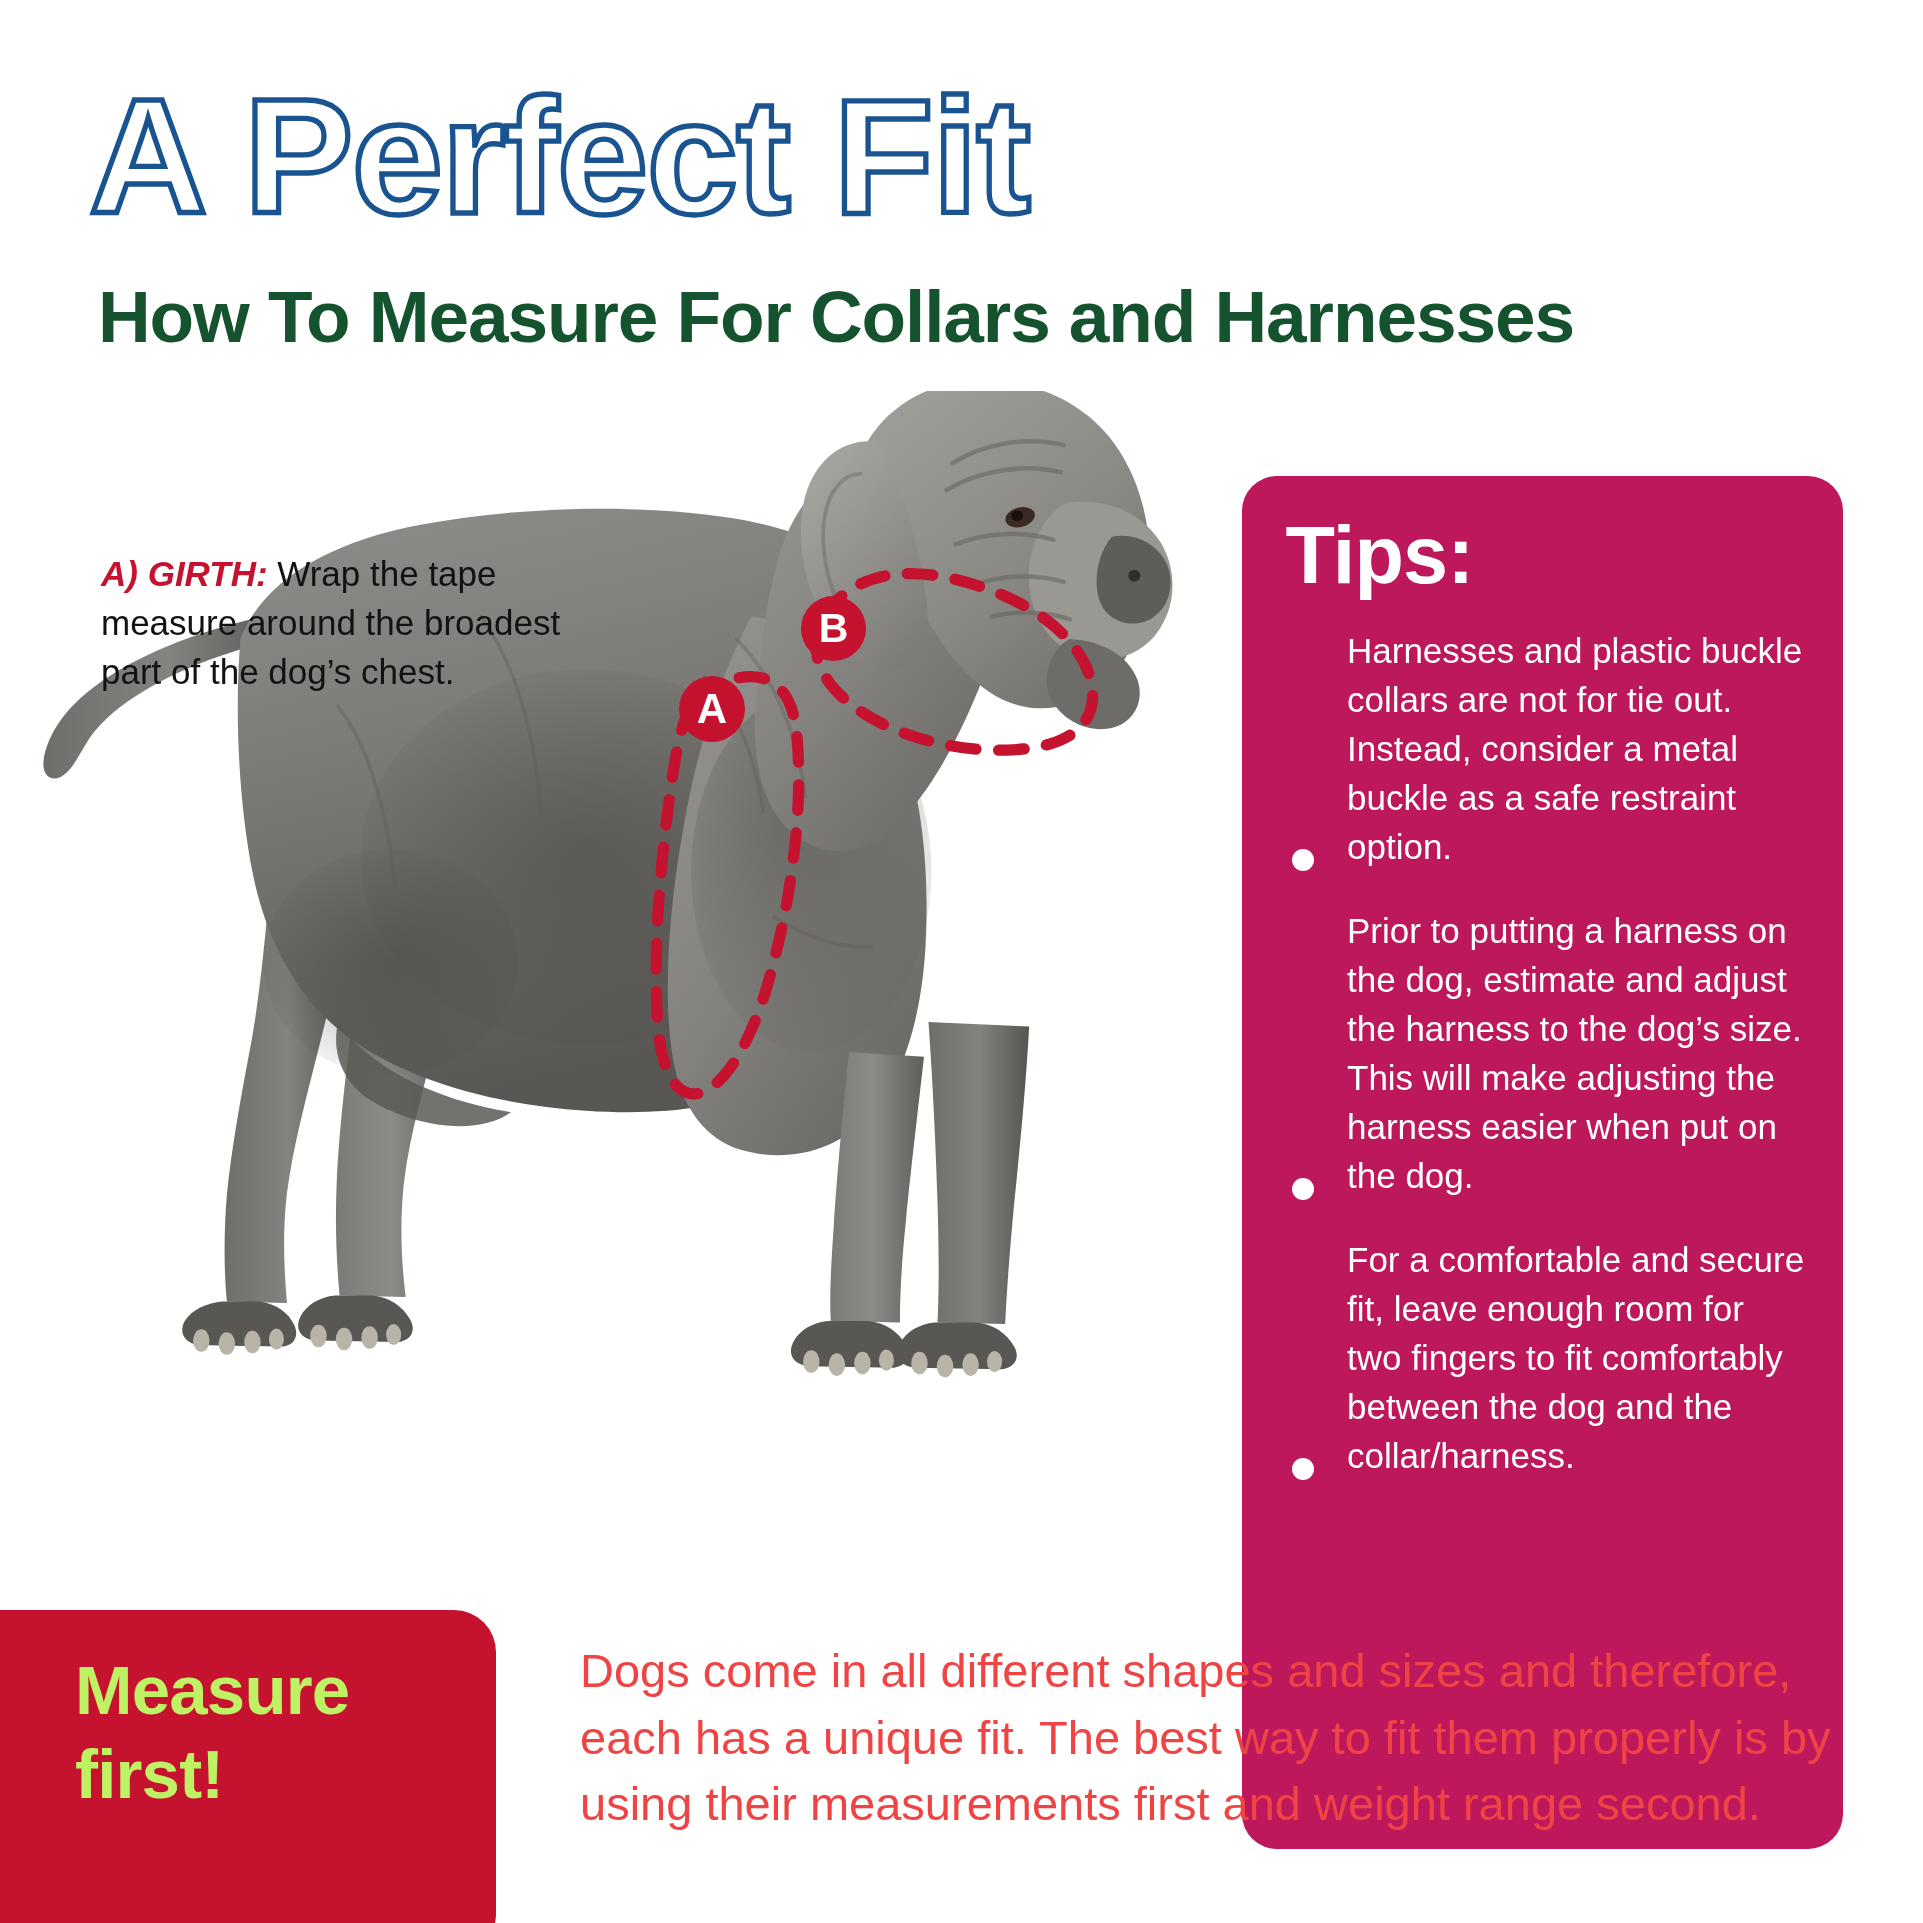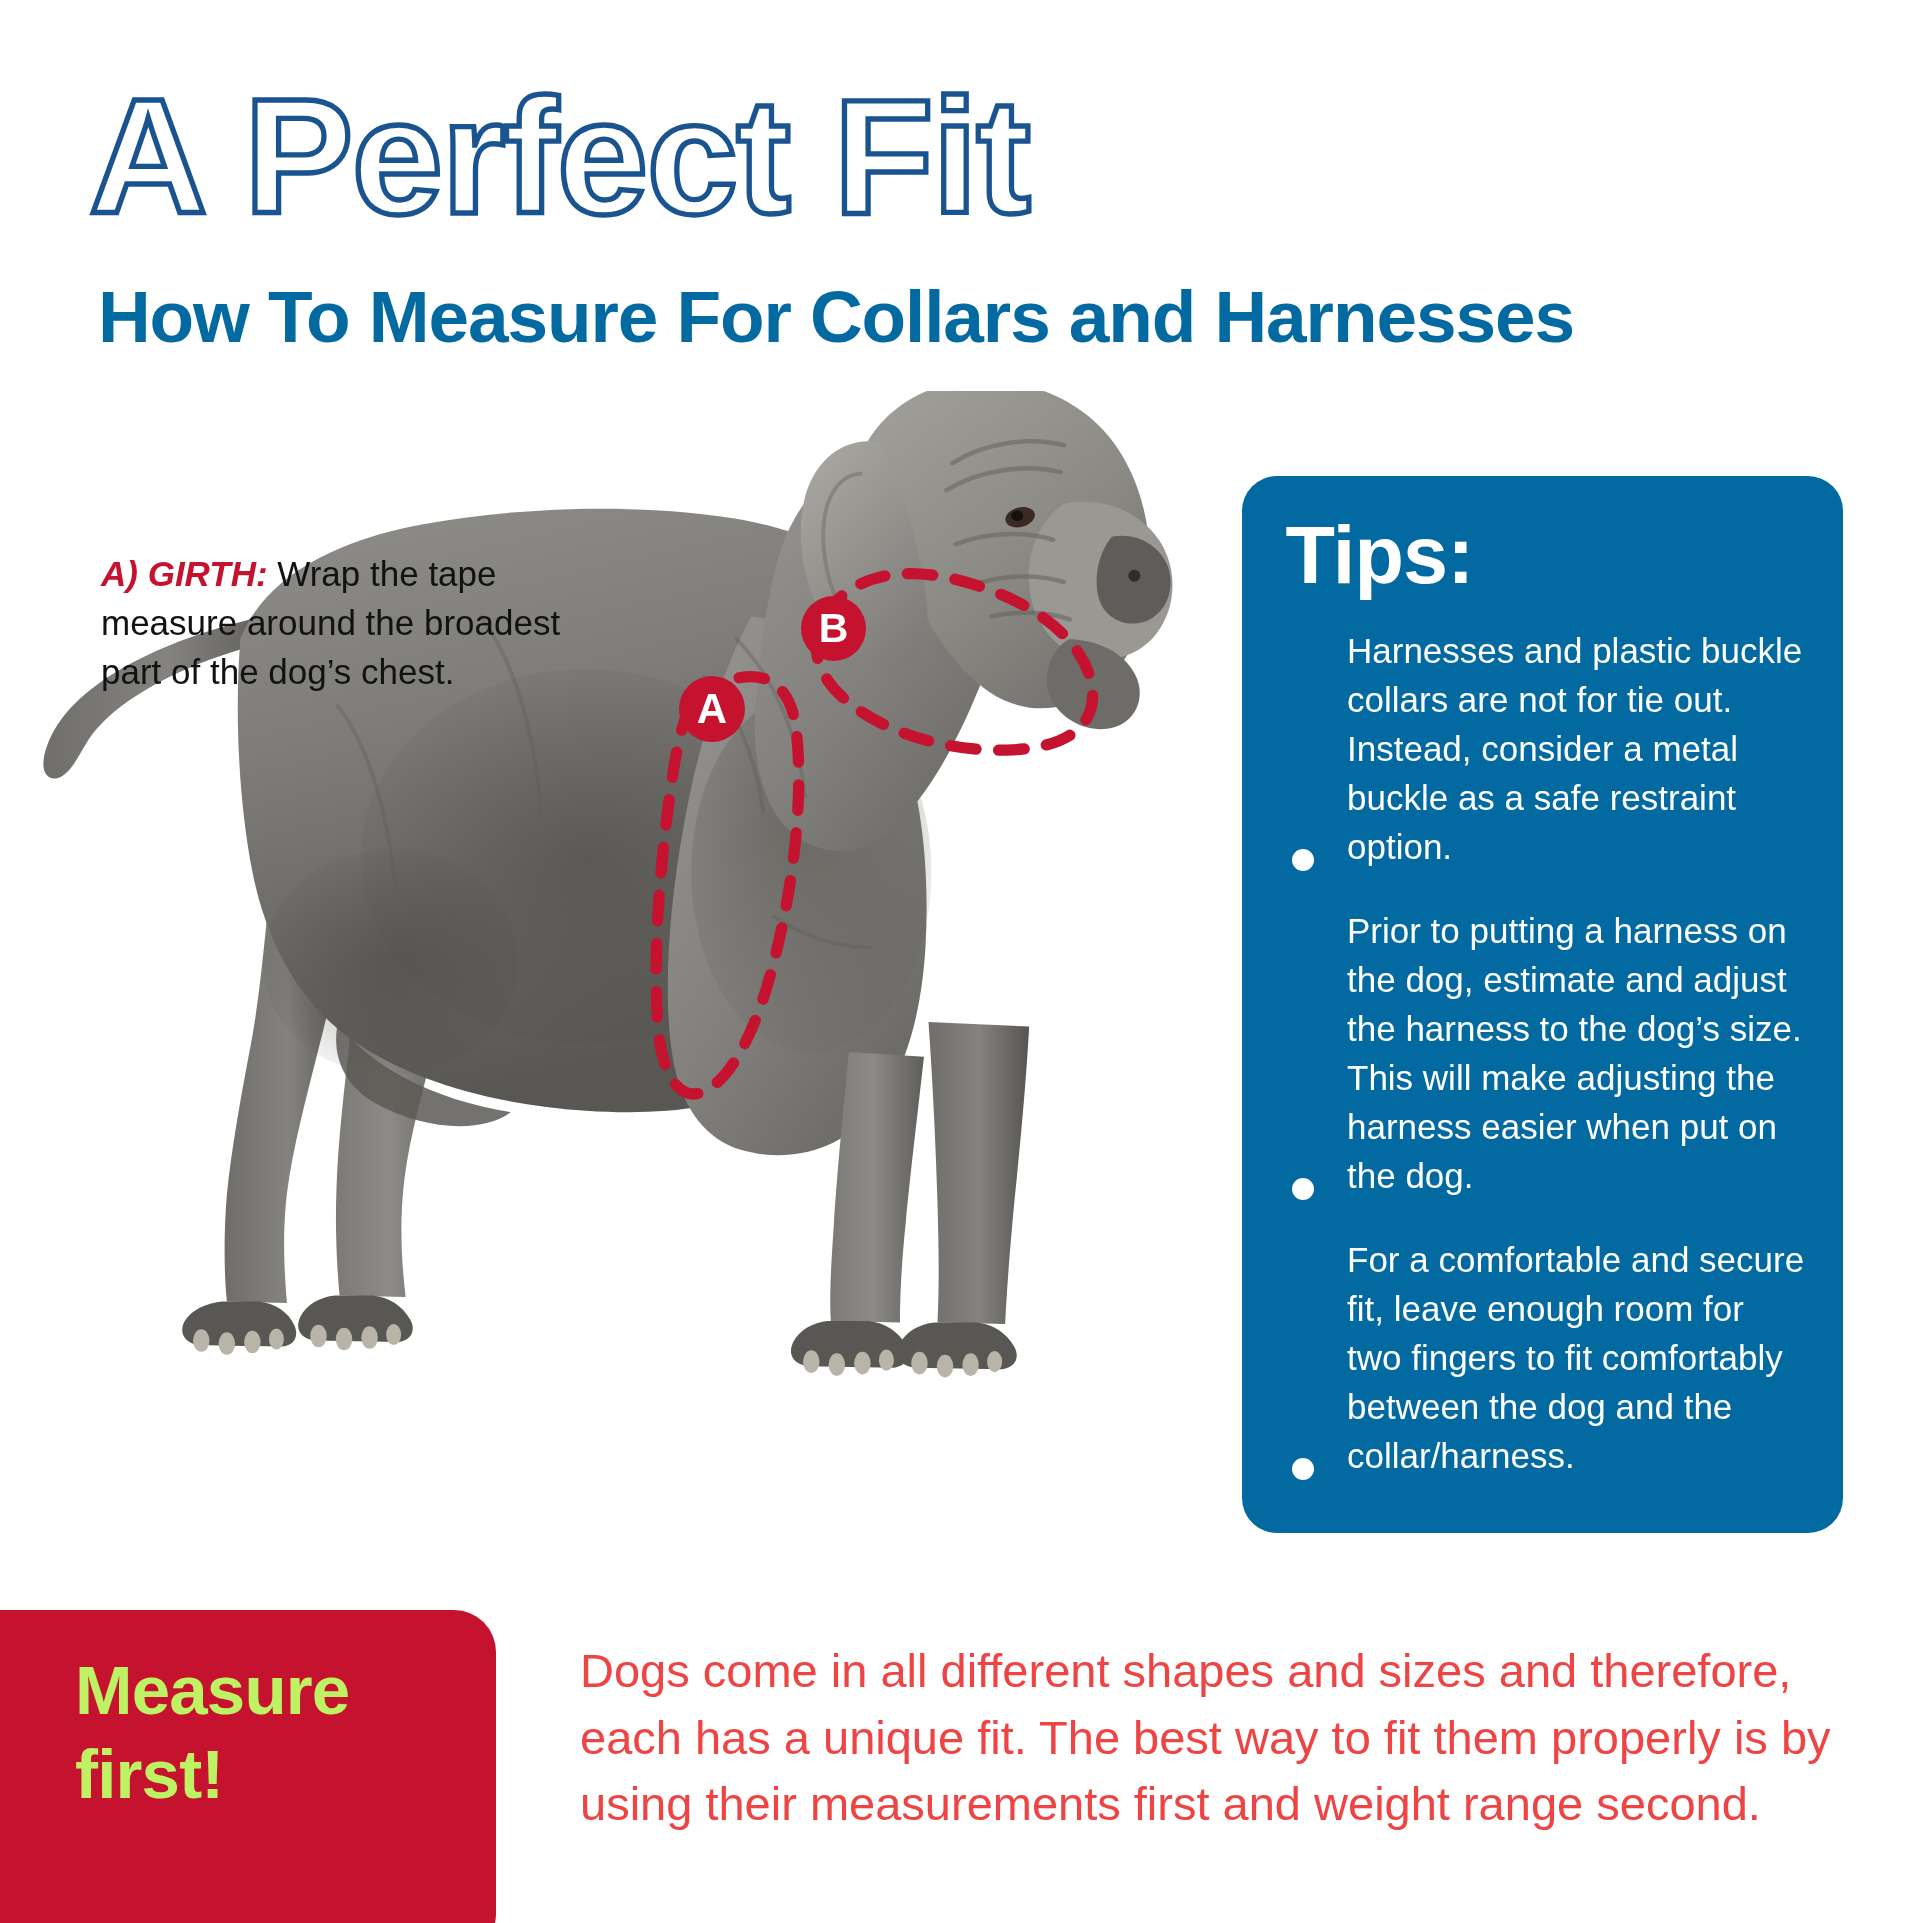--- a/index.html
+++ b/index.html
@@ -19,21 +19,21 @@
     font-weight:700;letter-spacing:-1.5px;
     color:transparent;
     -webkit-text-stroke:5.3px #1A5490;
     paint-order:stroke fill;
     white-space:nowrap;
   }
   .subtitle{
     position:absolute;left:98px;top:280px;
     font-size:73px;line-height:1;
     font-weight:700;letter-spacing:-1.1px;
-    color:#0369a1;
+    color:#14532d;
     white-space:nowrap;
   }
 
   
   .callout{position:absolute;color:#121212;}
   .callout .tag{color:#C4122F;font-weight:700;font-style:italic;}
   #girth-callout{
     left:101px;top:549px;width:496px;
     font-size:35px;line-height:1.40;
   }
@@ -52,22 +52,22 @@
     background:#C4122F;color:#fff;
     display:flex;align-items:center;justify-content:center;
     font-weight:700;
   }
   #marker-a{left:679px;top:676px;width:66px;height:66px;font-size:42px;}
   #marker-b{left:801px;top:596px;width:65px;height:65px;font-size:41px;}
 
   
   #tips-panel{
     position:absolute;left:1242px;top:476px;
-    width:601px;height:1057px;
-    background:#0369a1;border-radius:35px;
+    width:601px;height:1373px;
+    background:#be185d;border-radius:35px;
     box-sizing:border-box;
     padding:39px 35px 30px 42px;
   }
   #tips-heading{
     color:#ffffff;font-size:81px;font-weight:700;
     line-height:1;letter-spacing:-0.8px;margin:0 0 30px 1.5px;
   }
   .tip{
     display:flex;align-items:flex-end;
     margin-bottom:35px;

